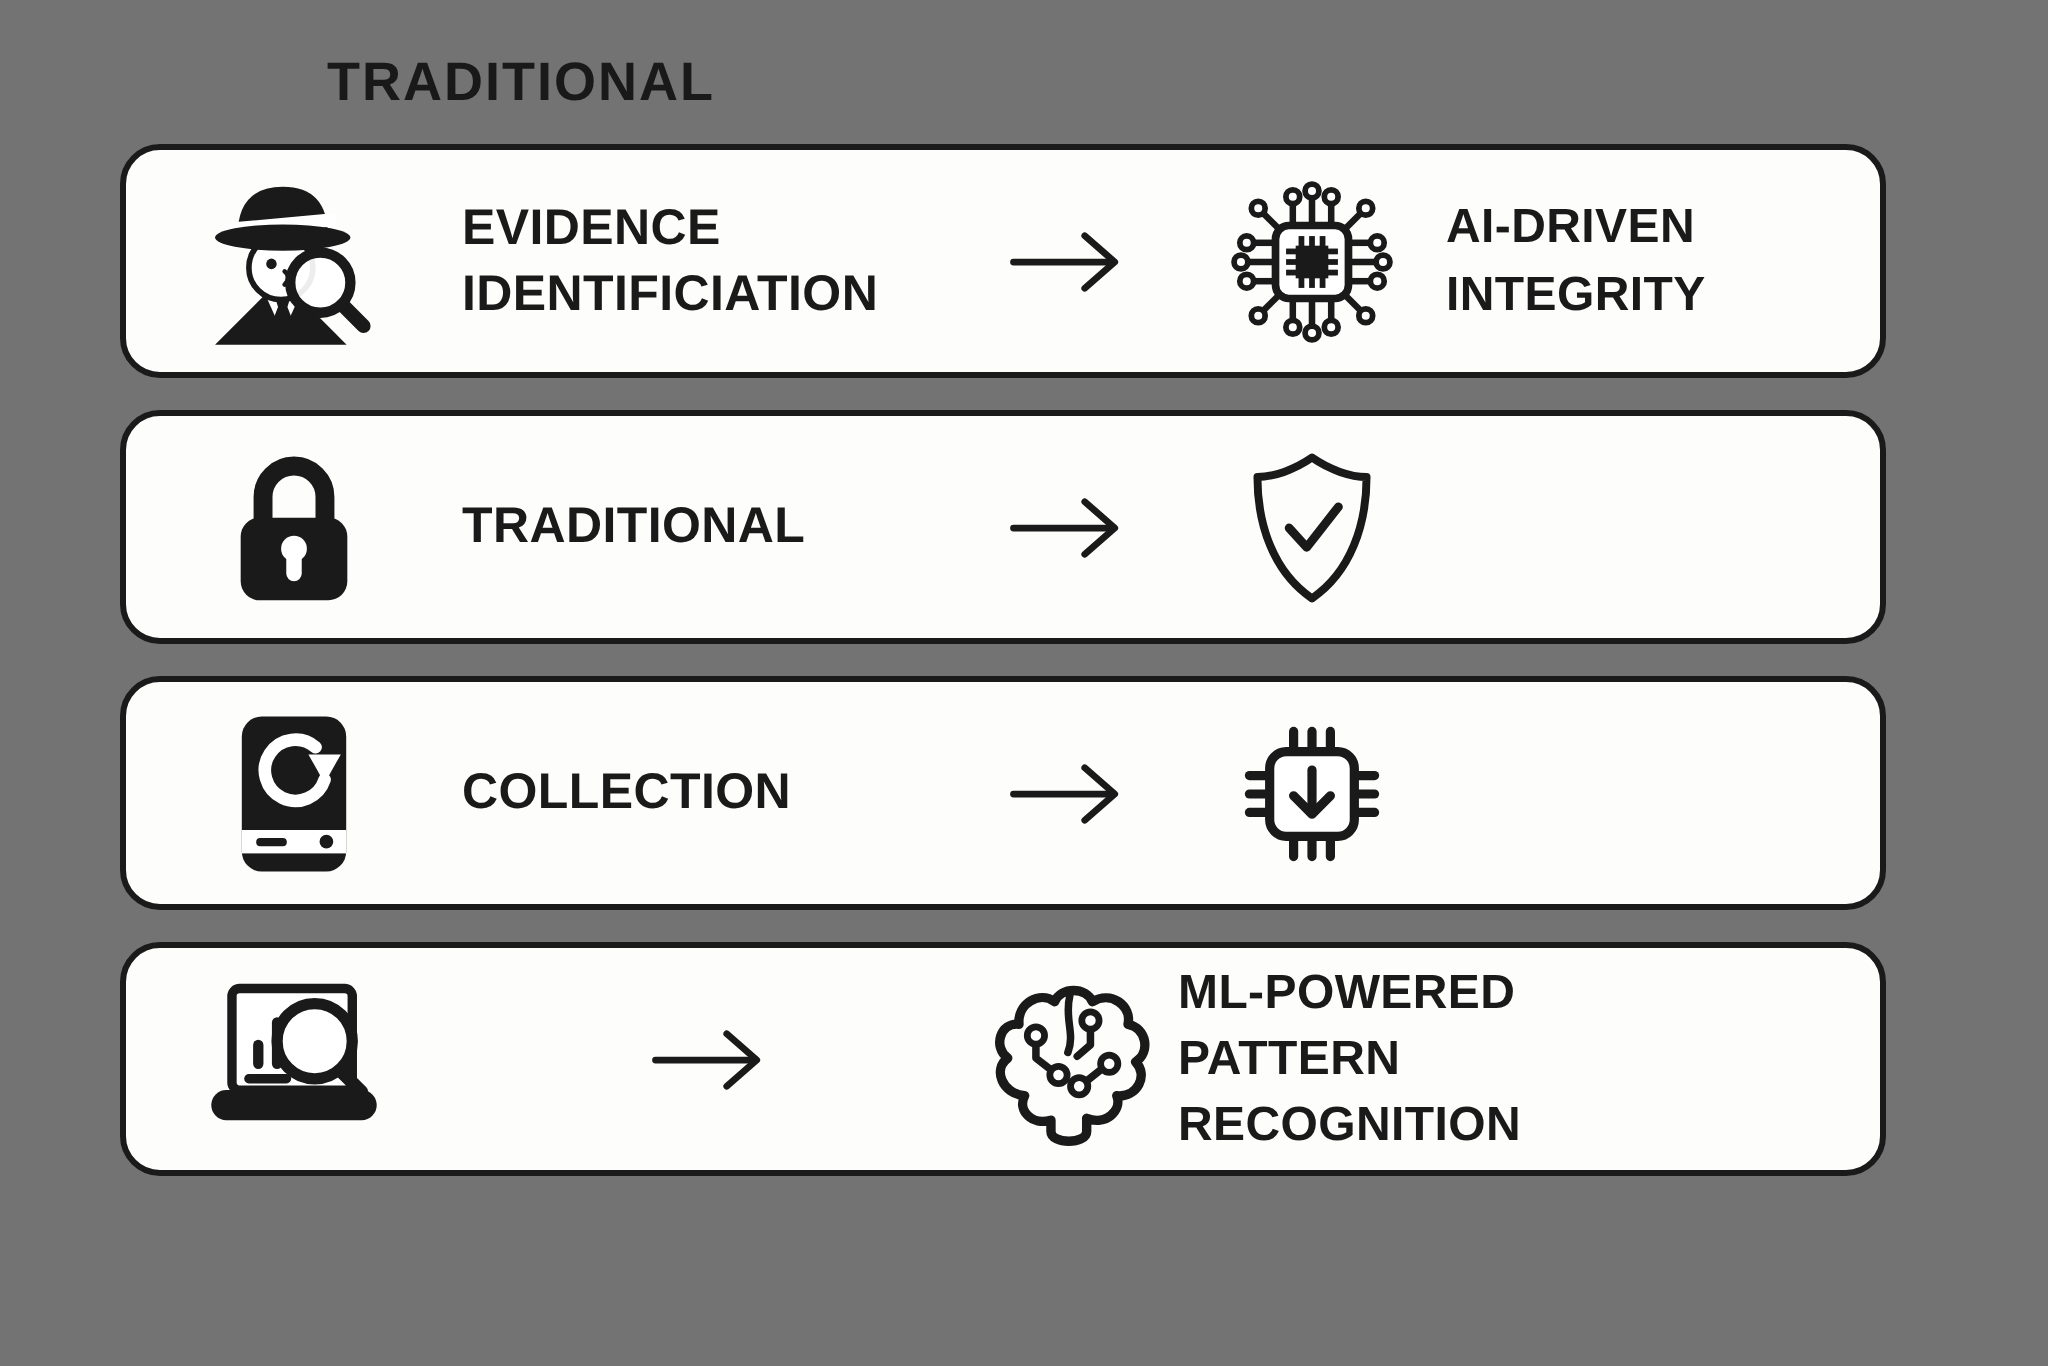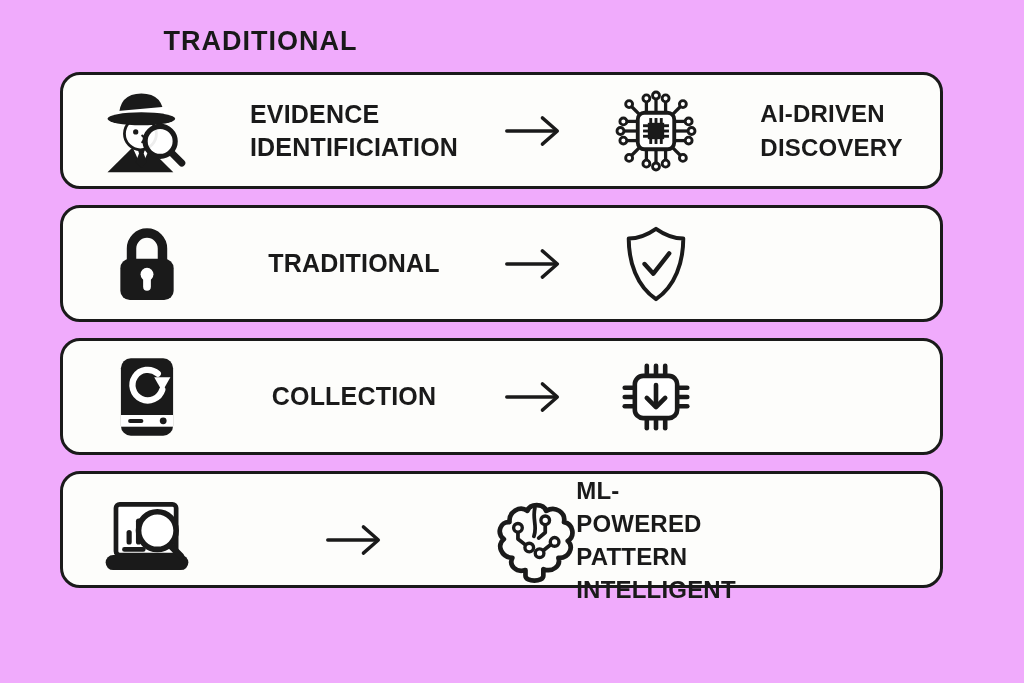--- a/index.html
+++ b/index.html
@@ -1,30 +1,30 @@
 <!DOCTYPE html>
 <html><head>
 <meta charset="utf-8">
 <style>
   html,body{margin:0;padding:0;}
   body{width:1024px;height:683px;overflow:hidden;
        font-family:"Liberation Sans", sans-serif;}
-  .canvas{position:relative;width:1024px;height:683px;background:#f0abfc;}
+  .canvas{position:relative;width:1024px;height:683px;background:#737373;}
   .col-header{position:absolute;top:26px;font-size:27px;font-weight:700;
               color:#191919;letter-spacing:1px;text-align:center;}
   .trad-header{left:58px;width:405px;}
   .ai-header{left:545px;width:400px;}
   .rows{position:absolute;left:60px;top:72px;width:883px;
         display:flex;flex-direction:column;gap:16px;}
   .row{box-sizing:border-box;height:117px;background:#fdfdfb;
        border:3px solid #1a1a1a;border-radius:20px;
        display:grid;grid-template-columns:168px 246px 112px 134px 1fr;
        align-items:center;}
   .cell{display:flex;align-items:center;justify-content:center;}
-  .cell-text{justify-content:center;}
+  .cell-text{justify-content:flex-start;}
   .label{font-size:25px;font-weight:700;color:#1a1a1a;line-height:1.32;
          letter-spacing:.2px;white-space:pre-line;}
   .ai-label{font-size:24px;font-weight:700;color:#1a1a1a;line-height:1.38;
             letter-spacing:.2px;white-space:pre-line;}
   .icon{display:block;}
   svg{display:block;}
 </style>
 </head>
 <body>
 
@@ -111,21 +111,21 @@
               <rect x="36.5" y="48.5" width="6" height="3"></rect>
               <rect x="36.5" y="54" width="6" height="3"></rect>
             <rect x="57.5" y="43" width="6" height="3"></rect>
               <rect x="57.5" y="48.5" width="6" height="3"></rect>
               <rect x="57.5" y="54" width="6" height="3"></rect>
           </g>
         </svg>
       </div>
       <div class="cell cell-text">
         <div class="ai-label">AI-DRIVEN
-DISCOVERY</div>
+INTEGRITY</div>
       </div>
     </div>
 
     <div class="row">
       <div class="cell">
         <svg class="icon" width="86" height="86" viewBox="0 0 100 100">
           <path d="M32,50 V32 a18,18 0 0 1 36,0 V50" fill="none" stroke="#1a1a1a" stroke-width="11"></path>
           <rect x="19" y="44" width="62" height="48" rx="11" fill="#1a1a1a"></rect>
           <circle cx="50" cy="62" r="7.5" fill="#ffffff"></circle>
           <rect x="45.5" y="64" width="9" height="17" rx="4.5" fill="#ffffff"></rect>
@@ -223,18 +223,18 @@
             <circle cx="46" cy="58" r="4.6"></circle>
             <circle cx="63" cy="29" r="4.6"></circle>
             <circle cx="73" cy="52" r="4.6"></circle>
             <circle cx="57" cy="64" r="4.6"></circle>
           </g>
         </svg>
       </div>
       <div class="cell cell-text">
         <div class="ai-label">ML-POWERED
 PATTERN
-INTELLIGENT</div>
+RECOGNITION</div>
       </div>
     </div>
 
   </div>
 </div>
 
 </body></html>

